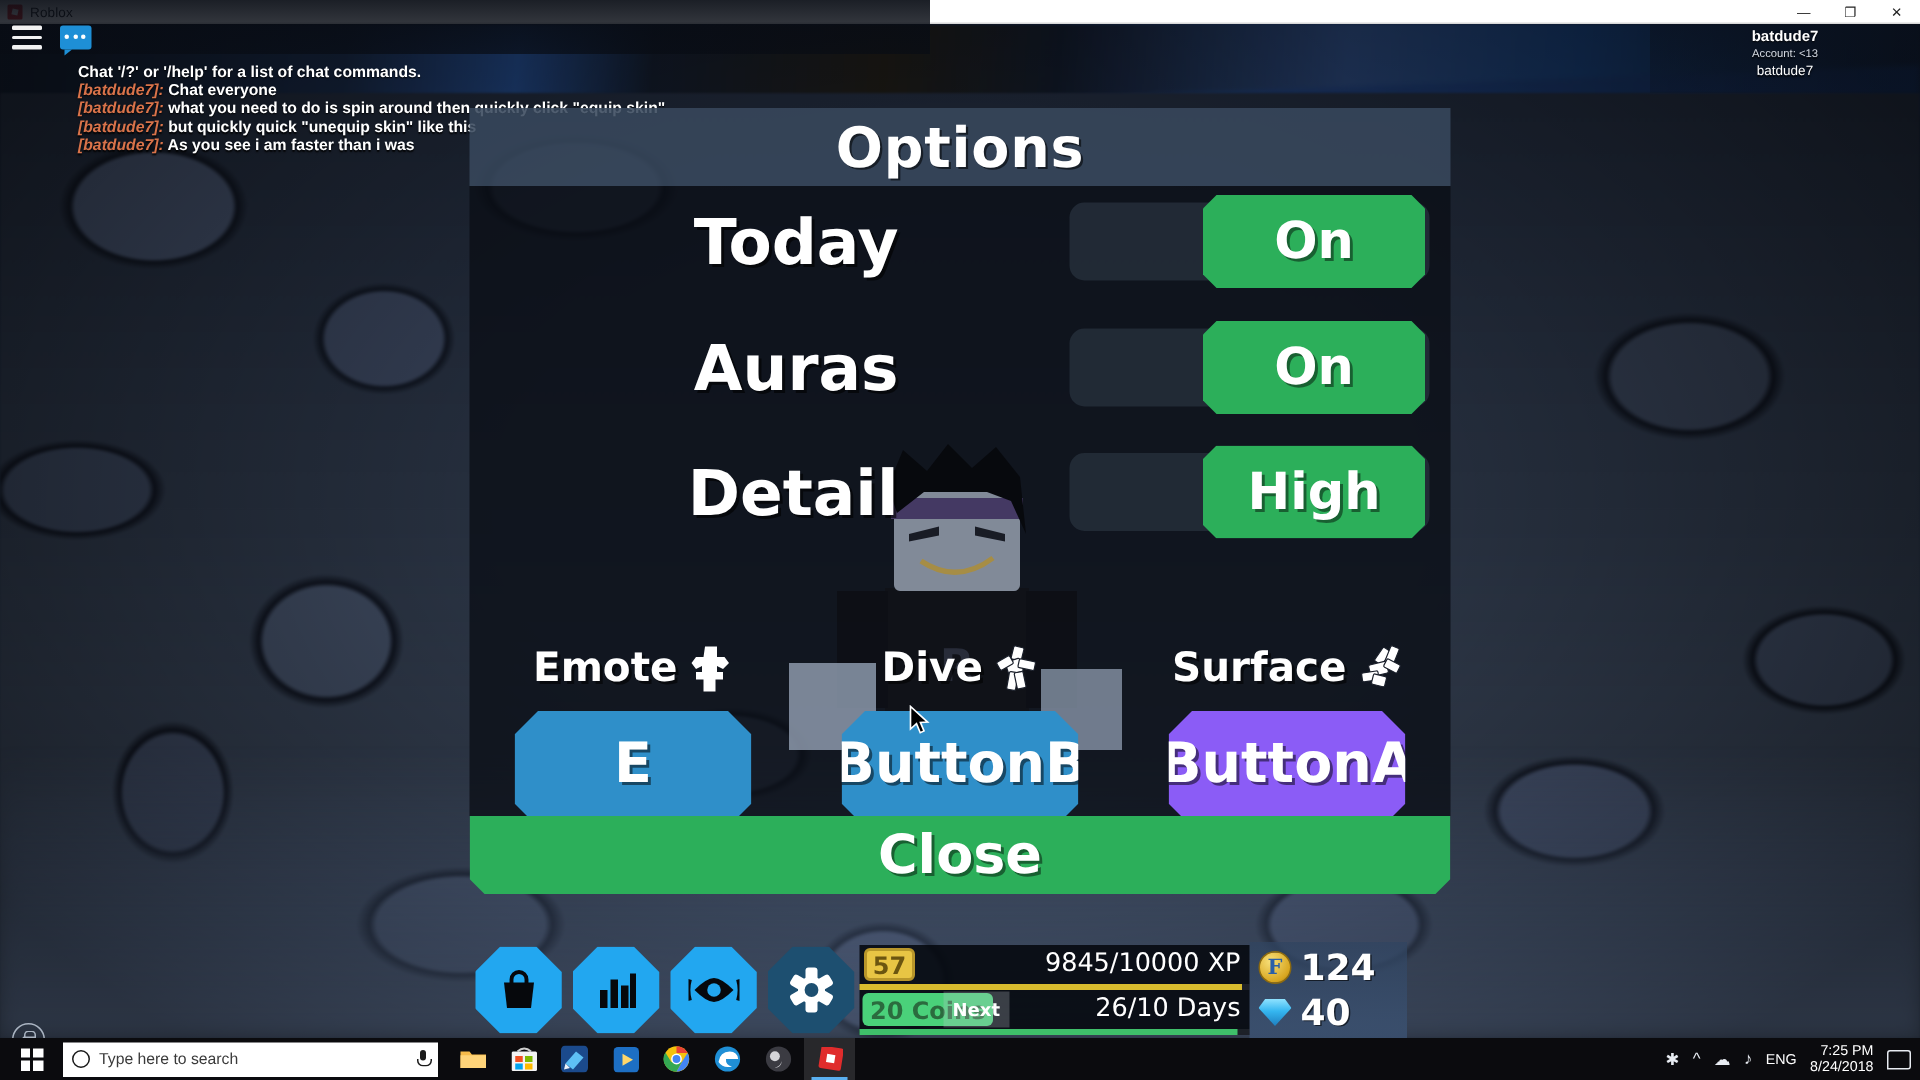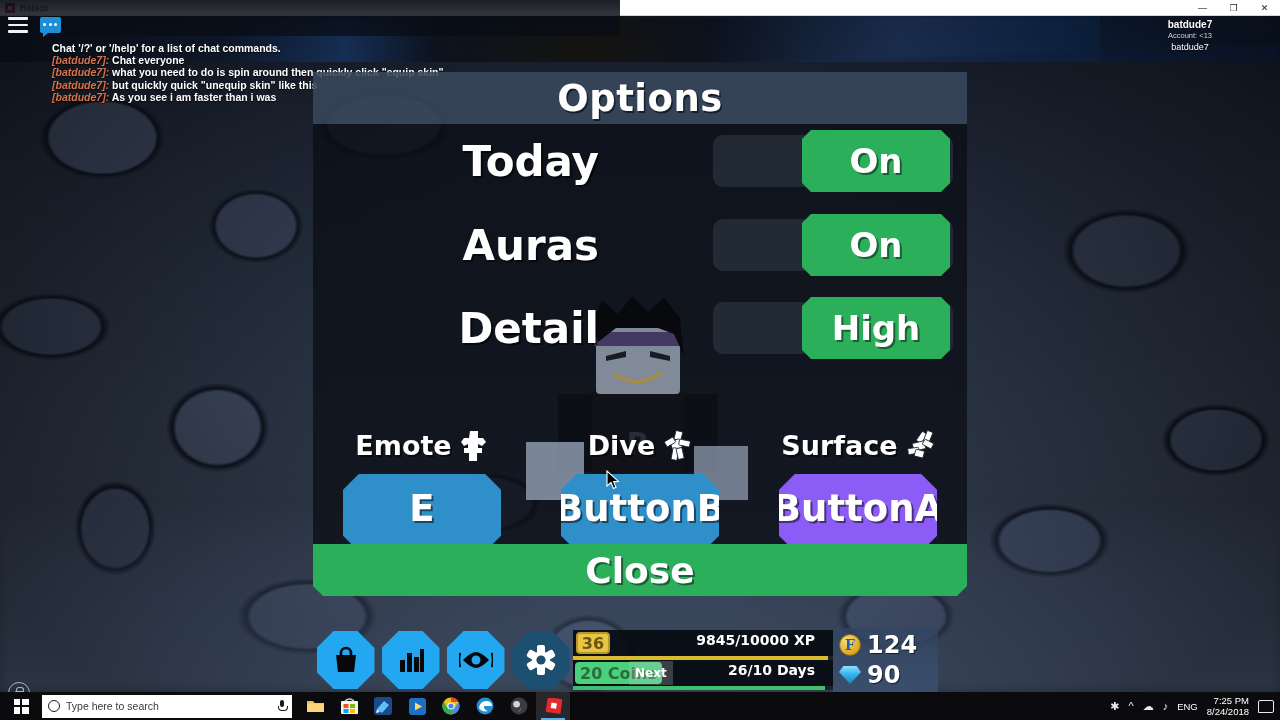--- a/index.html
+++ b/index.html
@@ -260,21 +260,21 @@
     font-family: "DejaVu Sans", sans-serif; white-space: nowrap;
   }
   .badge-next {
     position: absolute; left: 56px; top: 1px; height: 24px; padding: 0 6px;
     background: rgba(200,205,212,.25);
     display: flex; align-items: center;
     font-size: 12px; font-weight: bold; color: #ffffff;
     font-family: "DejaVu Sans", sans-serif;
   }
   .stat-text {
-    position: absolute; right: 18px; top: 2px; font-size: 14px; font-weight: bold;
+    position: absolute; right: 6px; top: 2px; font-size: 17px; font-weight: normal;
     color: #ffffff; font-family: "DejaVu Sans", sans-serif; white-space: nowrap;
   }
   .progress { position: absolute; left: 0; bottom: 0; height: 4px; width: 100%; background: rgba(255,255,255,.08); }
   .progress i { display: block; height: 4px; }
   .currency {
     width: 105px; height: 64px;
     background: linear-gradient(180deg, rgba(48,68,96,.75), rgba(60,84,118,.75));
     display: flex; flex-direction: column; justify-content: center; padding-left: 6px; gap: 2px;
   }
   .cur-row { display: flex; align-items: center; gap: 6px; }
@@ -549,21 +549,21 @@
             </g>
             <circle cx="16" cy="16" r="4.6" fill="#1d4f70"></circle>
           </svg>
         </div>
       </div>
     </div>
 
     <div class="stats">
       <div class="stat-row">
         <div class="stat-bar-bg"></div>
-        <div class="badge-lvl">36</div>
+        <div class="badge-lvl">57</div>
         <div class="stat-text">9845/10000 XP</div>
         <div class="progress">
           <i id="xp-fill" style="width: 98%; background: rgb(216, 187, 46);"></i>
         </div>
       </div>
       <div class="stat-row">
         <div class="stat-bar-bg"></div>
         <div class="badge-coins">20 Coins</div>
         <div class="badge-next">Next</div>
         <div class="stat-text">26/10 Days</div>
@@ -573,21 +573,21 @@
       </div>
     </div>
 
     <div class="currency">
       <div class="cur-row">
         <div class="coin-f">F</div>
         <div class="cur-val">124</div>
       </div>
       <div class="cur-row">
         <div class="gem"></div>
-        <div class="cur-val">90</div>
+        <div class="cur-val">40</div>
       </div>
     </div>
   </div>
 
   <div class="lock-ic">
     <div class="lock-body"></div>
   </div>
 
   <svg class="cursor" viewBox="0 0 14 20">
     <path d="M1 1 L1 16 L5 12.5 L7.5 18.5 L10 17.3 L7.6 11.6 L12.4 11.4 Z" fill="#000" stroke="#fff" stroke-width="1.1"></path>

